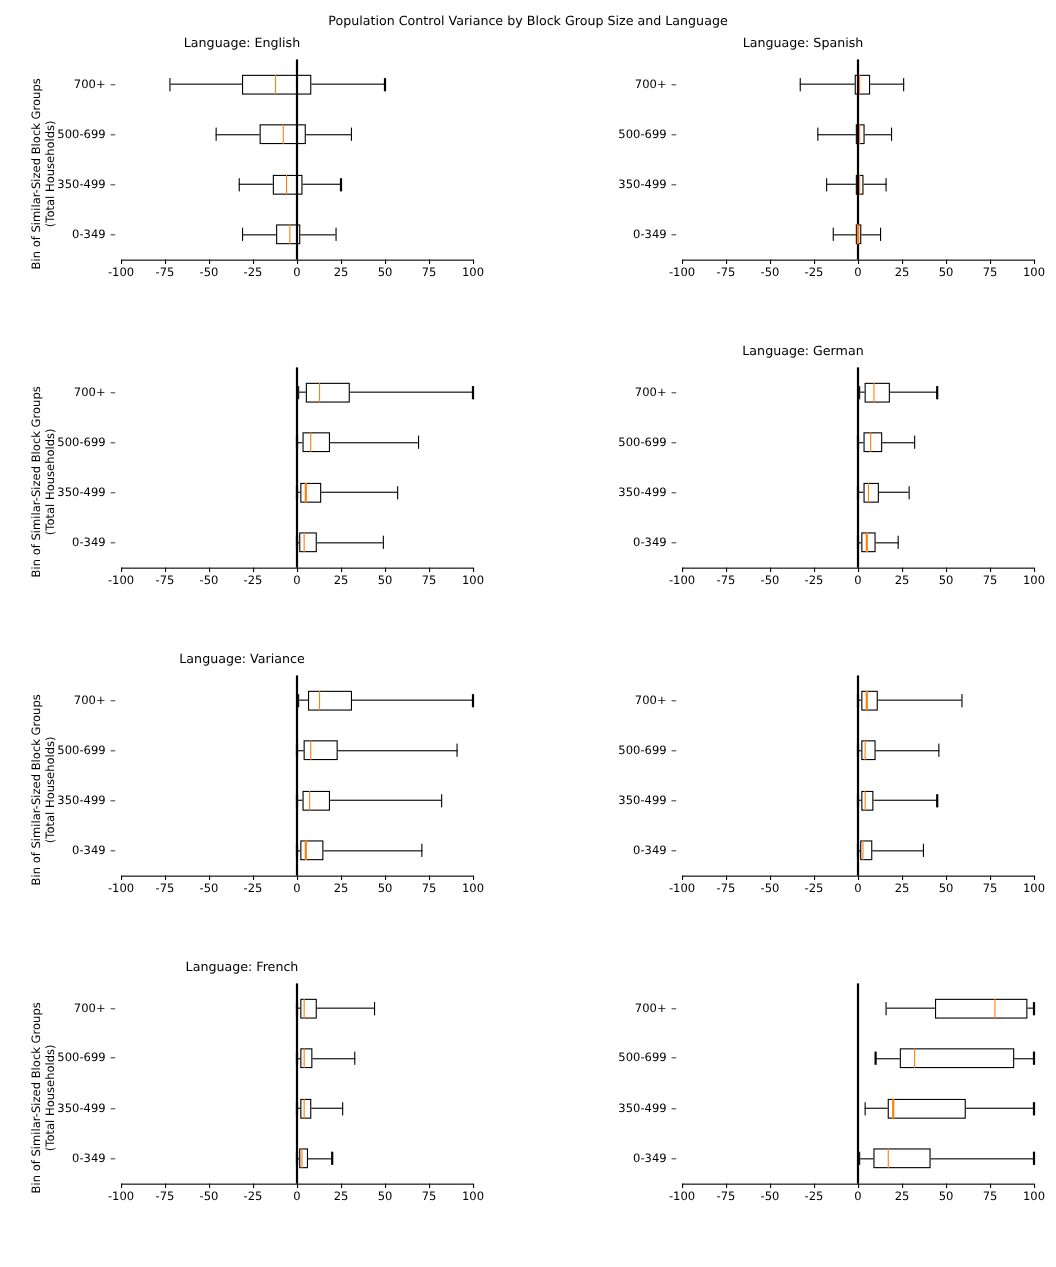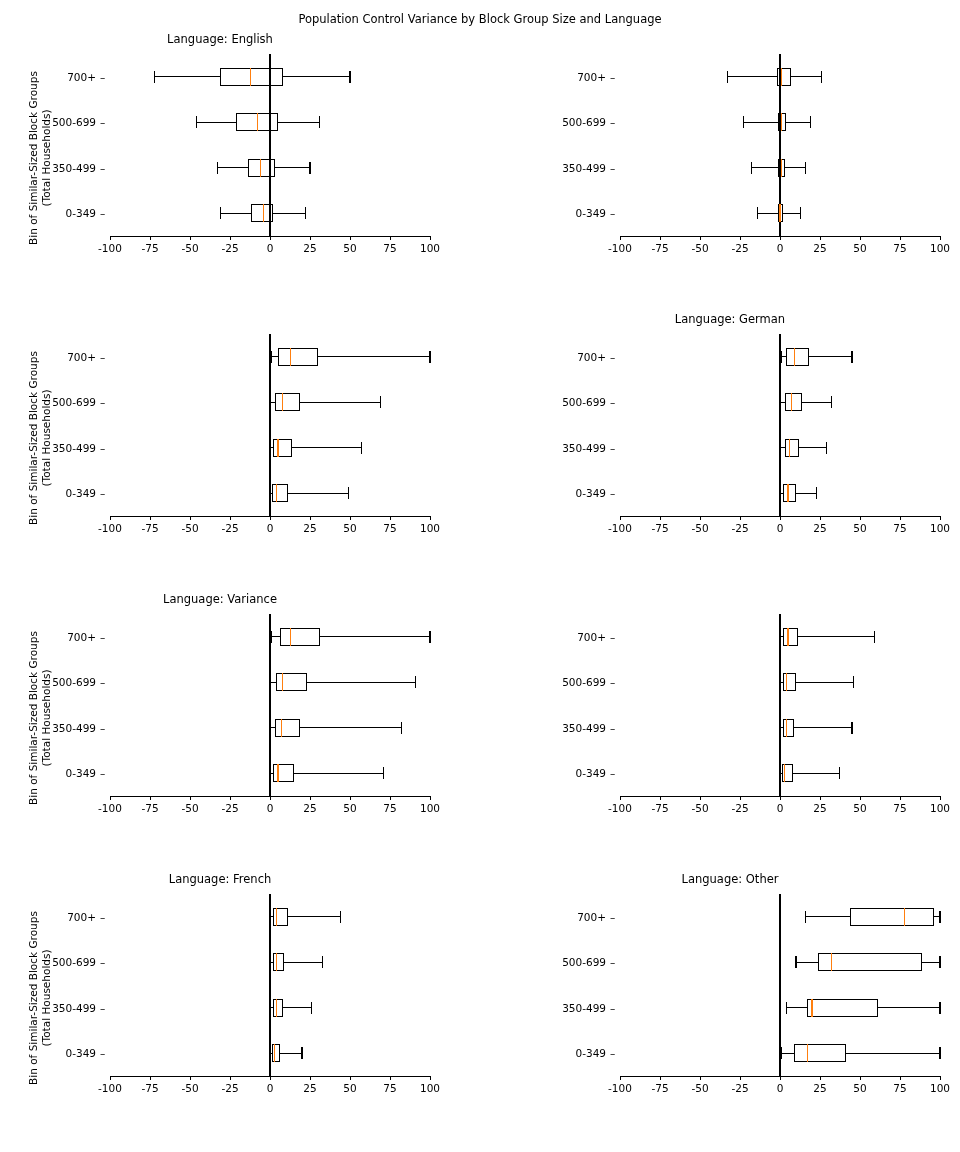--- a/index.html
+++ b/index.html
@@ -188,20 +188,21 @@
         <div class="ytick-label" style="top: 44.75px;">700+</div>
         <div class="ytick-dash" style="top: 44.75px;">–</div>
         <div class="ytick-label" style="top: 90.25px;">500-699</div>
         <div class="ytick-dash" style="top: 90.25px;">–</div>
         <div class="ytick-label" style="top: 135.75px;">350-499</div>
         <div class="ytick-dash" style="top: 135.75px;">–</div>
         <div class="ytick-label" style="top: 181.25px;">0-349</div>
         <div class="ytick-dash" style="top: 181.25px;">–</div>
       </div>
       <div class="panel" style="left: 520px; top: 32px;">
+        <div class="panel-title">Language: Spanish</div>
         <div class="spine-bottom"></div>
         <div class="tick" style="left: 100px;"></div>
         <div class="tick-label" style="left: 100px;">-100</div>
         <div class="tick" style="left: 140px;"></div>
         <div class="tick-label" style="left: 140px;">-75</div>
         <div class="tick" style="left: 180px;"></div>
         <div class="tick-label" style="left: 180px;">-50</div>
         <div class="tick" style="left: 220px;"></div>
         <div class="tick-label" style="left: 220px;">-25</div>
         <div class="tick" style="left: 260px;"></div>
@@ -530,21 +531,20 @@
         <div class="ytick-label" style="top: 44.75px;">700+</div>
         <div class="ytick-dash" style="top: 44.75px;">–</div>
         <div class="ytick-label" style="top: 90.25px;">500-699</div>
         <div class="ytick-dash" style="top: 90.25px;">–</div>
         <div class="ytick-label" style="top: 135.75px;">350-499</div>
         <div class="ytick-dash" style="top: 135.75px;">–</div>
         <div class="ytick-label" style="top: 181.25px;">0-349</div>
         <div class="ytick-dash" style="top: 181.25px;">–</div>
       </div>
       <div class="panel" style="left: 520px; top: 872px;">
-        <div class="panel-title">Language: Other</div>
         <div class="spine-bottom"></div>
         <div class="tick" style="left: 100px;"></div>
         <div class="tick-label" style="left: 100px;">-100</div>
         <div class="tick" style="left: 140px;"></div>
         <div class="tick-label" style="left: 140px;">-75</div>
         <div class="tick" style="left: 180px;"></div>
         <div class="tick-label" style="left: 180px;">-50</div>
         <div class="tick" style="left: 220px;"></div>
         <div class="tick-label" style="left: 220px;">-25</div>
         <div class="tick" style="left: 260px;"></div>

